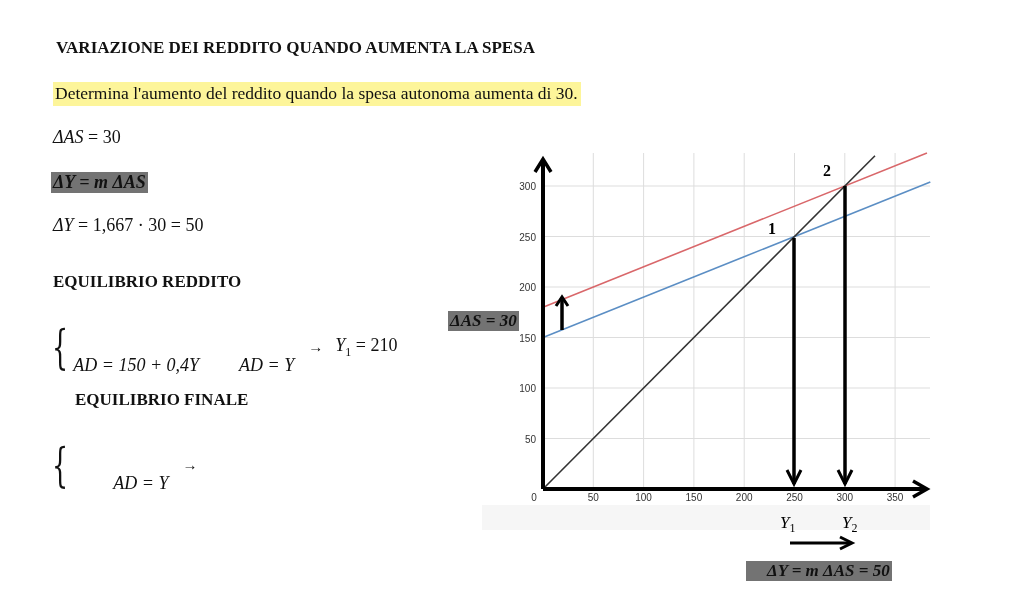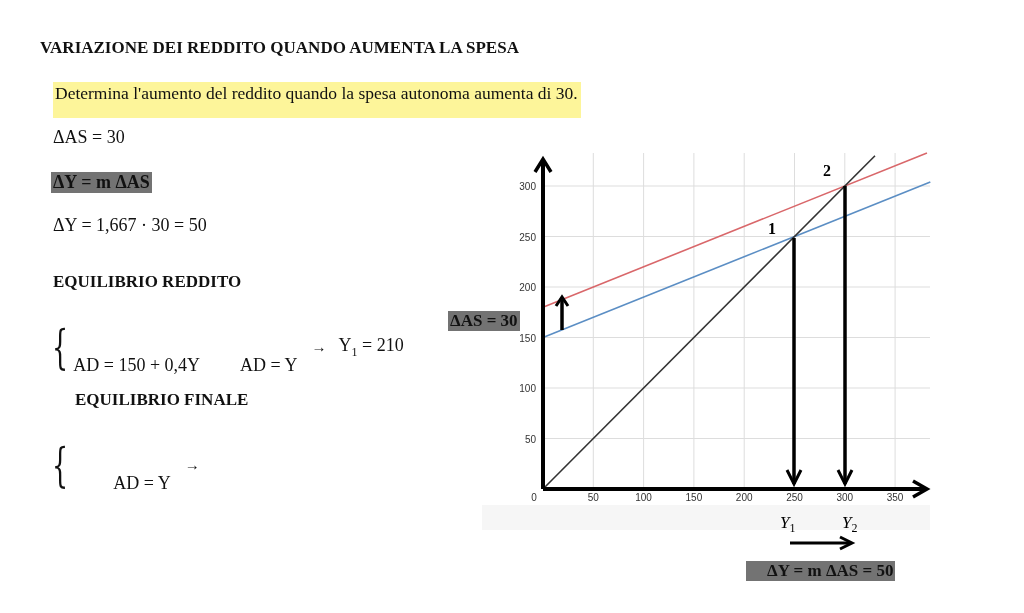--- a/index.html
+++ b/index.html
@@ -1,21 +1,21 @@
 <!DOCTYPE html>
 <html><head>
 <meta charset="utf-8">
 <style>
   html,body{margin:0;padding:0;background:#ffffff;}
   body{width:1024px;height:613px;position:relative;overflow:hidden;font-family:"DejaVu Serif","Liberation Serif",serif;color:#111;}
   .abs{position:absolute;}
-  .title{left:40px;top:38px;font-family:"Liberation Serif",serif;font-weight:bold;font-size:17px;letter-spacing:0;}
-  .task{left:53px;top:82px;font-family:"Liberation Serif",serif;font-size:17.5px;background:#fdf59a;padding:1px 3px 14px 2px;}
+  .title{left:56px;top:38px;font-family:"Liberation Serif",serif;font-weight:bold;font-size:17px;letter-spacing:0;}
+  .task{left:53px;top:82px;font-family:"Liberation Serif",serif;font-size:17.5px;background:#fdf59a;padding:1px 3px 2px 2px;}
   .math{font-family:"Liberation Serif",serif;font-size:18px;}
-  .it{}
+  .it{font-style:italic;}
   .hl-orange{background:#737373;padding:0 2px;}
   .bold{font-weight:bold;}
   .section{font-family:"Liberation Serif",serif;font-weight:bold;font-size:17px;}
   .system{display:flex;align-items:center;}
   .brace{font-size:46px;line-height:46px;font-weight:100;transform:scaleX(0.55);transform-origin:left center;margin-right:-8px;font-family:"DejaVu Serif",serif;}
   .sys-lines{display:flex;flex-direction:row;line-height:22px;margin-top:36px;}
   .sys-lines .l2{padding-left:40px;}
   .arrow-txt{margin:0 12px 0 14px;font-size:15px;}
   sub{font-size:12px;font-style:normal;}
   #chart{left:440px;top:140px;}

